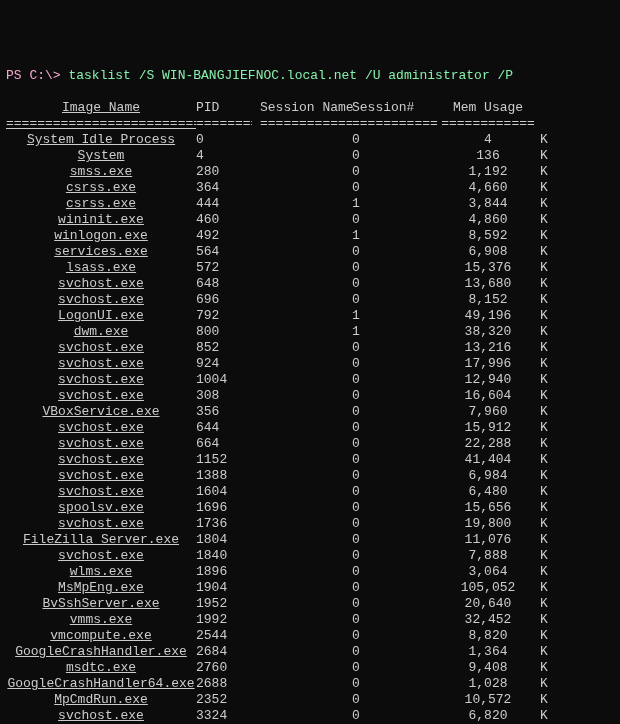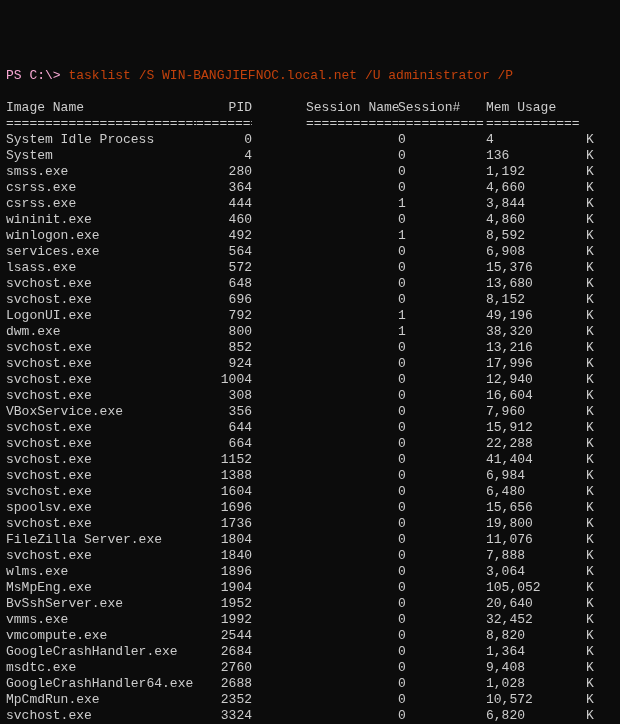--- a/index.html
+++ b/index.html
@@ -16,33 +16,33 @@
       padding: 4px 6px;
       width: 620px;
       height: 724px;
       overflow: hidden;
       white-space: pre;
     }
     .prompt-prefix {
       color: #f9a8d4;
     }
     .cmd-yellow {
-      color: #c2410c;
+      color: #86efac;
     }
     .line {
       display: block;
     }
     .hdr-row, .sep-row, .data-row {
       display: flex;
     }
-    .col-name { width: 190px; text-align: left; }
-    .col-pid  { width: 56px; text-align: right; }
-    .col-sess-name { width: 100px; text-align: right; padding-left: 8px; margin-left: 46px; }
+    .col-name { width: 190px; text-align: center; text-decoration: underline; }
+    .col-pid  { width: 56px; }
+    .col-sess-name { width: 100px; text-align: right; padding-left: 8px; }
     .col-sess-num { width: 88px; text-align: left; }
-    .col-mem { width: 96px; text-align: left; }
+    .col-mem { width: 96px; text-align: center; }
     .col-unit { width: 18px; text-align: left; padding-left: 4px; }
     .sep { overflow: hidden; }
   </style>
 </head>
 <body>
 
 
 
 <div id="root"><div class="line"><span class="prompt-prefix">PS C:\&gt; </span><span class="cmd-yellow">tasklist</span><span class="cmd-yellow"> /S WIN-BANGJIEFNOC.local.net /U administrator /P</span></div><div class="line"> </div><div class="hdr-row"><span class="col-name">Image Name</span><span class="col-pid">PID</span><span class="col-sess-name">Session Name</span><span class="col-sess-num">Session#</span><span class="col-mem">Mem Usage</span><span class="col-unit"></span></div><div class="sep-row"><span class="col-name sep">=========================</span><span class="col-pid sep">========</span><span class="col-sess-name sep">================</span><span class="col-sess-num sep">===========</span><span class="col-mem sep">============</span><span class="col-unit sep"></span></div><div class="data-row"><span class="col-name">System Idle Process</span><span class="col-pid">0</span><span class="col-sess-name"></span><span class="col-sess-num">0</span><span class="col-mem">4</span><span class="col-unit">K</span></div><div class="data-row"><span class="col-name">System</span><span class="col-pid">4</span><span class="col-sess-name"></span><span class="col-sess-num">0</span><span class="col-mem">136</span><span class="col-unit">K</span></div><div class="data-row"><span class="col-name">smss.exe</span><span class="col-pid">280</span><span class="col-sess-name"></span><span class="col-sess-num">0</span><span class="col-mem">1,192</span><span class="col-unit">K</span></div><div class="data-row"><span class="col-name">csrss.exe</span><span class="col-pid">364</span><span class="col-sess-name"></span><span class="col-sess-num">0</span><span class="col-mem">4,660</span><span class="col-unit">K</span></div><div class="data-row"><span class="col-name">csrss.exe</span><span class="col-pid">444</span><span class="col-sess-name"></span><span class="col-sess-num">1</span><span class="col-mem">3,844</span><span class="col-unit">K</span></div><div class="data-row"><span class="col-name">wininit.exe</span><span class="col-pid">460</span><span class="col-sess-name"></span><span class="col-sess-num">0</span><span class="col-mem">4,860</span><span class="col-unit">K</span></div><div class="data-row"><span class="col-name">winlogon.exe</span><span class="col-pid">492</span><span class="col-sess-name"></span><span class="col-sess-num">1</span><span class="col-mem">8,592</span><span class="col-unit">K</span></div><div class="data-row"><span class="col-name">services.exe</span><span class="col-pid">564</span><span class="col-sess-name"></span><span class="col-sess-num">0</span><span class="col-mem">6,908</span><span class="col-unit">K</span></div><div class="data-row"><span class="col-name">lsass.exe</span><span class="col-pid">572</span><span class="col-sess-name"></span><span class="col-sess-num">0</span><span class="col-mem">15,376</span><span class="col-unit">K</span></div><div class="data-row"><span class="col-name">svchost.exe</span><span class="col-pid">648</span><span class="col-sess-name"></span><span class="col-sess-num">0</span><span class="col-mem">13,680</span><span class="col-unit">K</span></div><div class="data-row"><span class="col-name">svchost.exe</span><span class="col-pid">696</span><span class="col-sess-name"></span><span class="col-sess-num">0</span><span class="col-mem">8,152</span><span class="col-unit">K</span></div><div class="data-row"><span class="col-name">LogonUI.exe</span><span class="col-pid">792</span><span class="col-sess-name"></span><span class="col-sess-num">1</span><span class="col-mem">49,196</span><span class="col-unit">K</span></div><div class="data-row"><span class="col-name">dwm.exe</span><span class="col-pid">800</span><span class="col-sess-name"></span><span class="col-sess-num">1</span><span class="col-mem">38,320</span><span class="col-unit">K</span></div><div class="data-row"><span class="col-name">svchost.exe</span><span class="col-pid">852</span><span class="col-sess-name"></span><span class="col-sess-num">0</span><span class="col-mem">13,216</span><span class="col-unit">K</span></div><div class="data-row"><span class="col-name">svchost.exe</span><span class="col-pid">924</span><span class="col-sess-name"></span><span class="col-sess-num">0</span><span class="col-mem">17,996</span><span class="col-unit">K</span></div><div class="data-row"><span class="col-name">svchost.exe</span><span class="col-pid">1004</span><span class="col-sess-name"></span><span class="col-sess-num">0</span><span class="col-mem">12,940</span><span class="col-unit">K</span></div><div class="data-row"><span class="col-name">svchost.exe</span><span class="col-pid">308</span><span class="col-sess-name"></span><span class="col-sess-num">0</span><span class="col-mem">16,604</span><span class="col-unit">K</span></div><div class="data-row"><span class="col-name">VBoxService.exe</span><span class="col-pid">356</span><span class="col-sess-name"></span><span class="col-sess-num">0</span><span class="col-mem">7,960</span><span class="col-unit">K</span></div><div class="data-row"><span class="col-name">svchost.exe</span><span class="col-pid">644</span><span class="col-sess-name"></span><span class="col-sess-num">0</span><span class="col-mem">15,912</span><span class="col-unit">K</span></div><div class="data-row"><span class="col-name">svchost.exe</span><span class="col-pid">664</span><span class="col-sess-name"></span><span class="col-sess-num">0</span><span class="col-mem">22,288</span><span class="col-unit">K</span></div><div class="data-row"><span class="col-name">svchost.exe</span><span class="col-pid">1152</span><span class="col-sess-name"></span><span class="col-sess-num">0</span><span class="col-mem">41,404</span><span class="col-unit">K</span></div><div class="data-row"><span class="col-name">svchost.exe</span><span class="col-pid">1388</span><span class="col-sess-name"></span><span class="col-sess-num">0</span><span class="col-mem">6,984</span><span class="col-unit">K</span></div><div class="data-row"><span class="col-name">svchost.exe</span><span class="col-pid">1604</span><span class="col-sess-name"></span><span class="col-sess-num">0</span><span class="col-mem">6,480</span><span class="col-unit">K</span></div><div class="data-row"><span class="col-name">spoolsv.exe</span><span class="col-pid">1696</span><span class="col-sess-name"></span><span class="col-sess-num">0</span><span class="col-mem">15,656</span><span class="col-unit">K</span></div><div class="data-row"><span class="col-name">svchost.exe</span><span class="col-pid">1736</span><span class="col-sess-name"></span><span class="col-sess-num">0</span><span class="col-mem">19,800</span><span class="col-unit">K</span></div><div class="data-row"><span class="col-name">FileZilla Server.exe</span><span class="col-pid">1804</span><span class="col-sess-name"></span><span class="col-sess-num">0</span><span class="col-mem">11,076</span><span class="col-unit">K</span></div><div class="data-row"><span class="col-name">svchost.exe</span><span class="col-pid">1840</span><span class="col-sess-name"></span><span class="col-sess-num">0</span><span class="col-mem">7,888</span><span class="col-unit">K</span></div><div class="data-row"><span class="col-name">wlms.exe</span><span class="col-pid">1896</span><span class="col-sess-name"></span><span class="col-sess-num">0</span><span class="col-mem">3,064</span><span class="col-unit">K</span></div><div class="data-row"><span class="col-name">MsMpEng.exe</span><span class="col-pid">1904</span><span class="col-sess-name"></span><span class="col-sess-num">0</span><span class="col-mem">105,052</span><span class="col-unit">K</span></div><div class="data-row"><span class="col-name">BvSshServer.exe</span><span class="col-pid">1952</span><span class="col-sess-name"></span><span class="col-sess-num">0</span><span class="col-mem">20,640</span><span class="col-unit">K</span></div><div class="data-row"><span class="col-name">vmms.exe</span><span class="col-pid">1992</span><span class="col-sess-name"></span><span class="col-sess-num">0</span><span class="col-mem">32,452</span><span class="col-unit">K</span></div><div class="data-row"><span class="col-name">vmcompute.exe</span><span class="col-pid">2544</span><span class="col-sess-name"></span><span class="col-sess-num">0</span><span class="col-mem">8,820</span><span class="col-unit">K</span></div><div class="data-row"><span class="col-name">GoogleCrashHandler.exe</span><span class="col-pid">2684</span><span class="col-sess-name"></span><span class="col-sess-num">0</span><span class="col-mem">1,364</span><span class="col-unit">K</span></div><div class="data-row"><span class="col-name">msdtc.exe</span><span class="col-pid">2760</span><span class="col-sess-name"></span><span class="col-sess-num">0</span><span class="col-mem">9,408</span><span class="col-unit">K</span></div><div class="data-row"><span class="col-name">GoogleCrashHandler64.exe</span><span class="col-pid">2688</span><span class="col-sess-name"></span><span class="col-sess-num">0</span><span class="col-mem">1,028</span><span class="col-unit">K</span></div><div class="data-row"><span class="col-name">MpCmdRun.exe</span><span class="col-pid">2352</span><span class="col-sess-name"></span><span class="col-sess-num">0</span><span class="col-mem">10,572</span><span class="col-unit">K</span></div><div class="data-row"><span class="col-name">svchost.exe</span><span class="col-pid">3324</span><span class="col-sess-name"></span><span class="col-sess-num">0</span><span class="col-mem">6,820</span><span class="col-unit">K</span></div></div>
 

